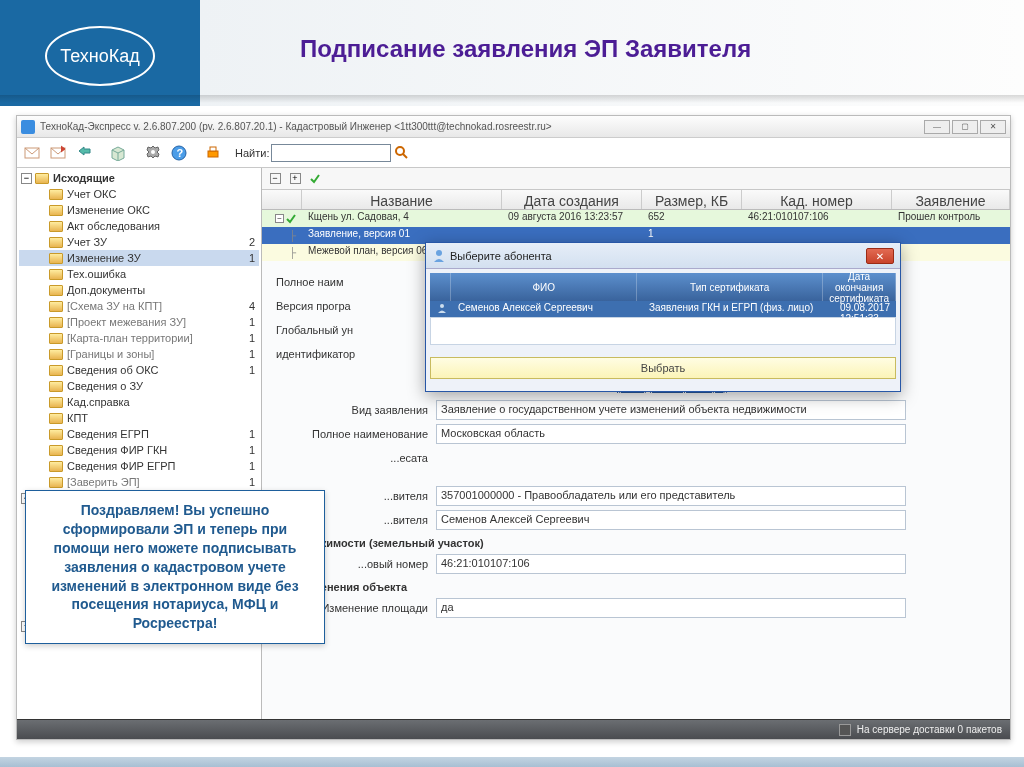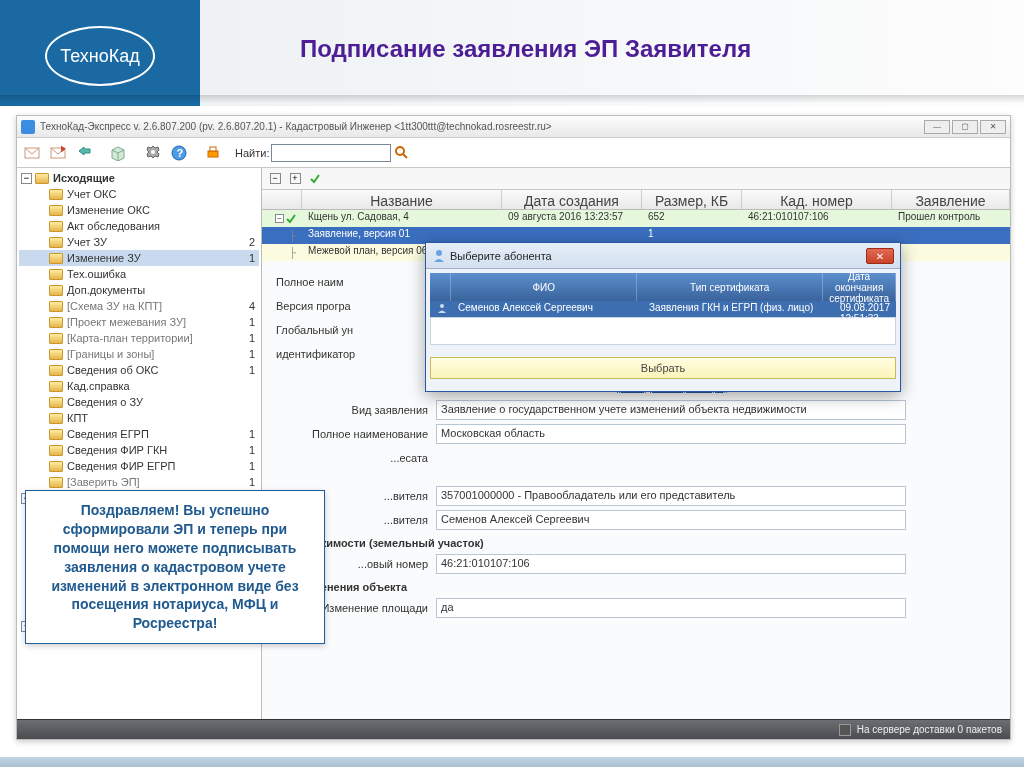--- a/index.html
+++ b/index.html
@@ -235,25 +235,25 @@
             <span>[Границы и зоны]</span>
             <span class="count">1</span>
           </div>
           <div class="tree-node l1">
             <div class="folder"></div>
             <span>Сведения об ОКС</span>
             <span class="count">1</span>
           </div>
           <div class="tree-node l1">
             <div class="folder"></div>
+            <span>Сведения о ЗУ</span>
+          </div>
+          <div class="tree-node l1">
+            <div class="folder"></div>
             <span>Кад.справка</span>
-          </div>
-          <div class="tree-node l1">
-            <div class="folder"></div>
-            <span>Сведения о ЗУ</span>
           </div>
           <div class="tree-node l1">
             <div class="folder"></div>
             <span>КПТ</span>
           </div>
           <div class="tree-node l1">
             <div class="folder"></div>
             <span>Сведения ЕГРП</span>
             <span class="count">1</span>
           </div>

